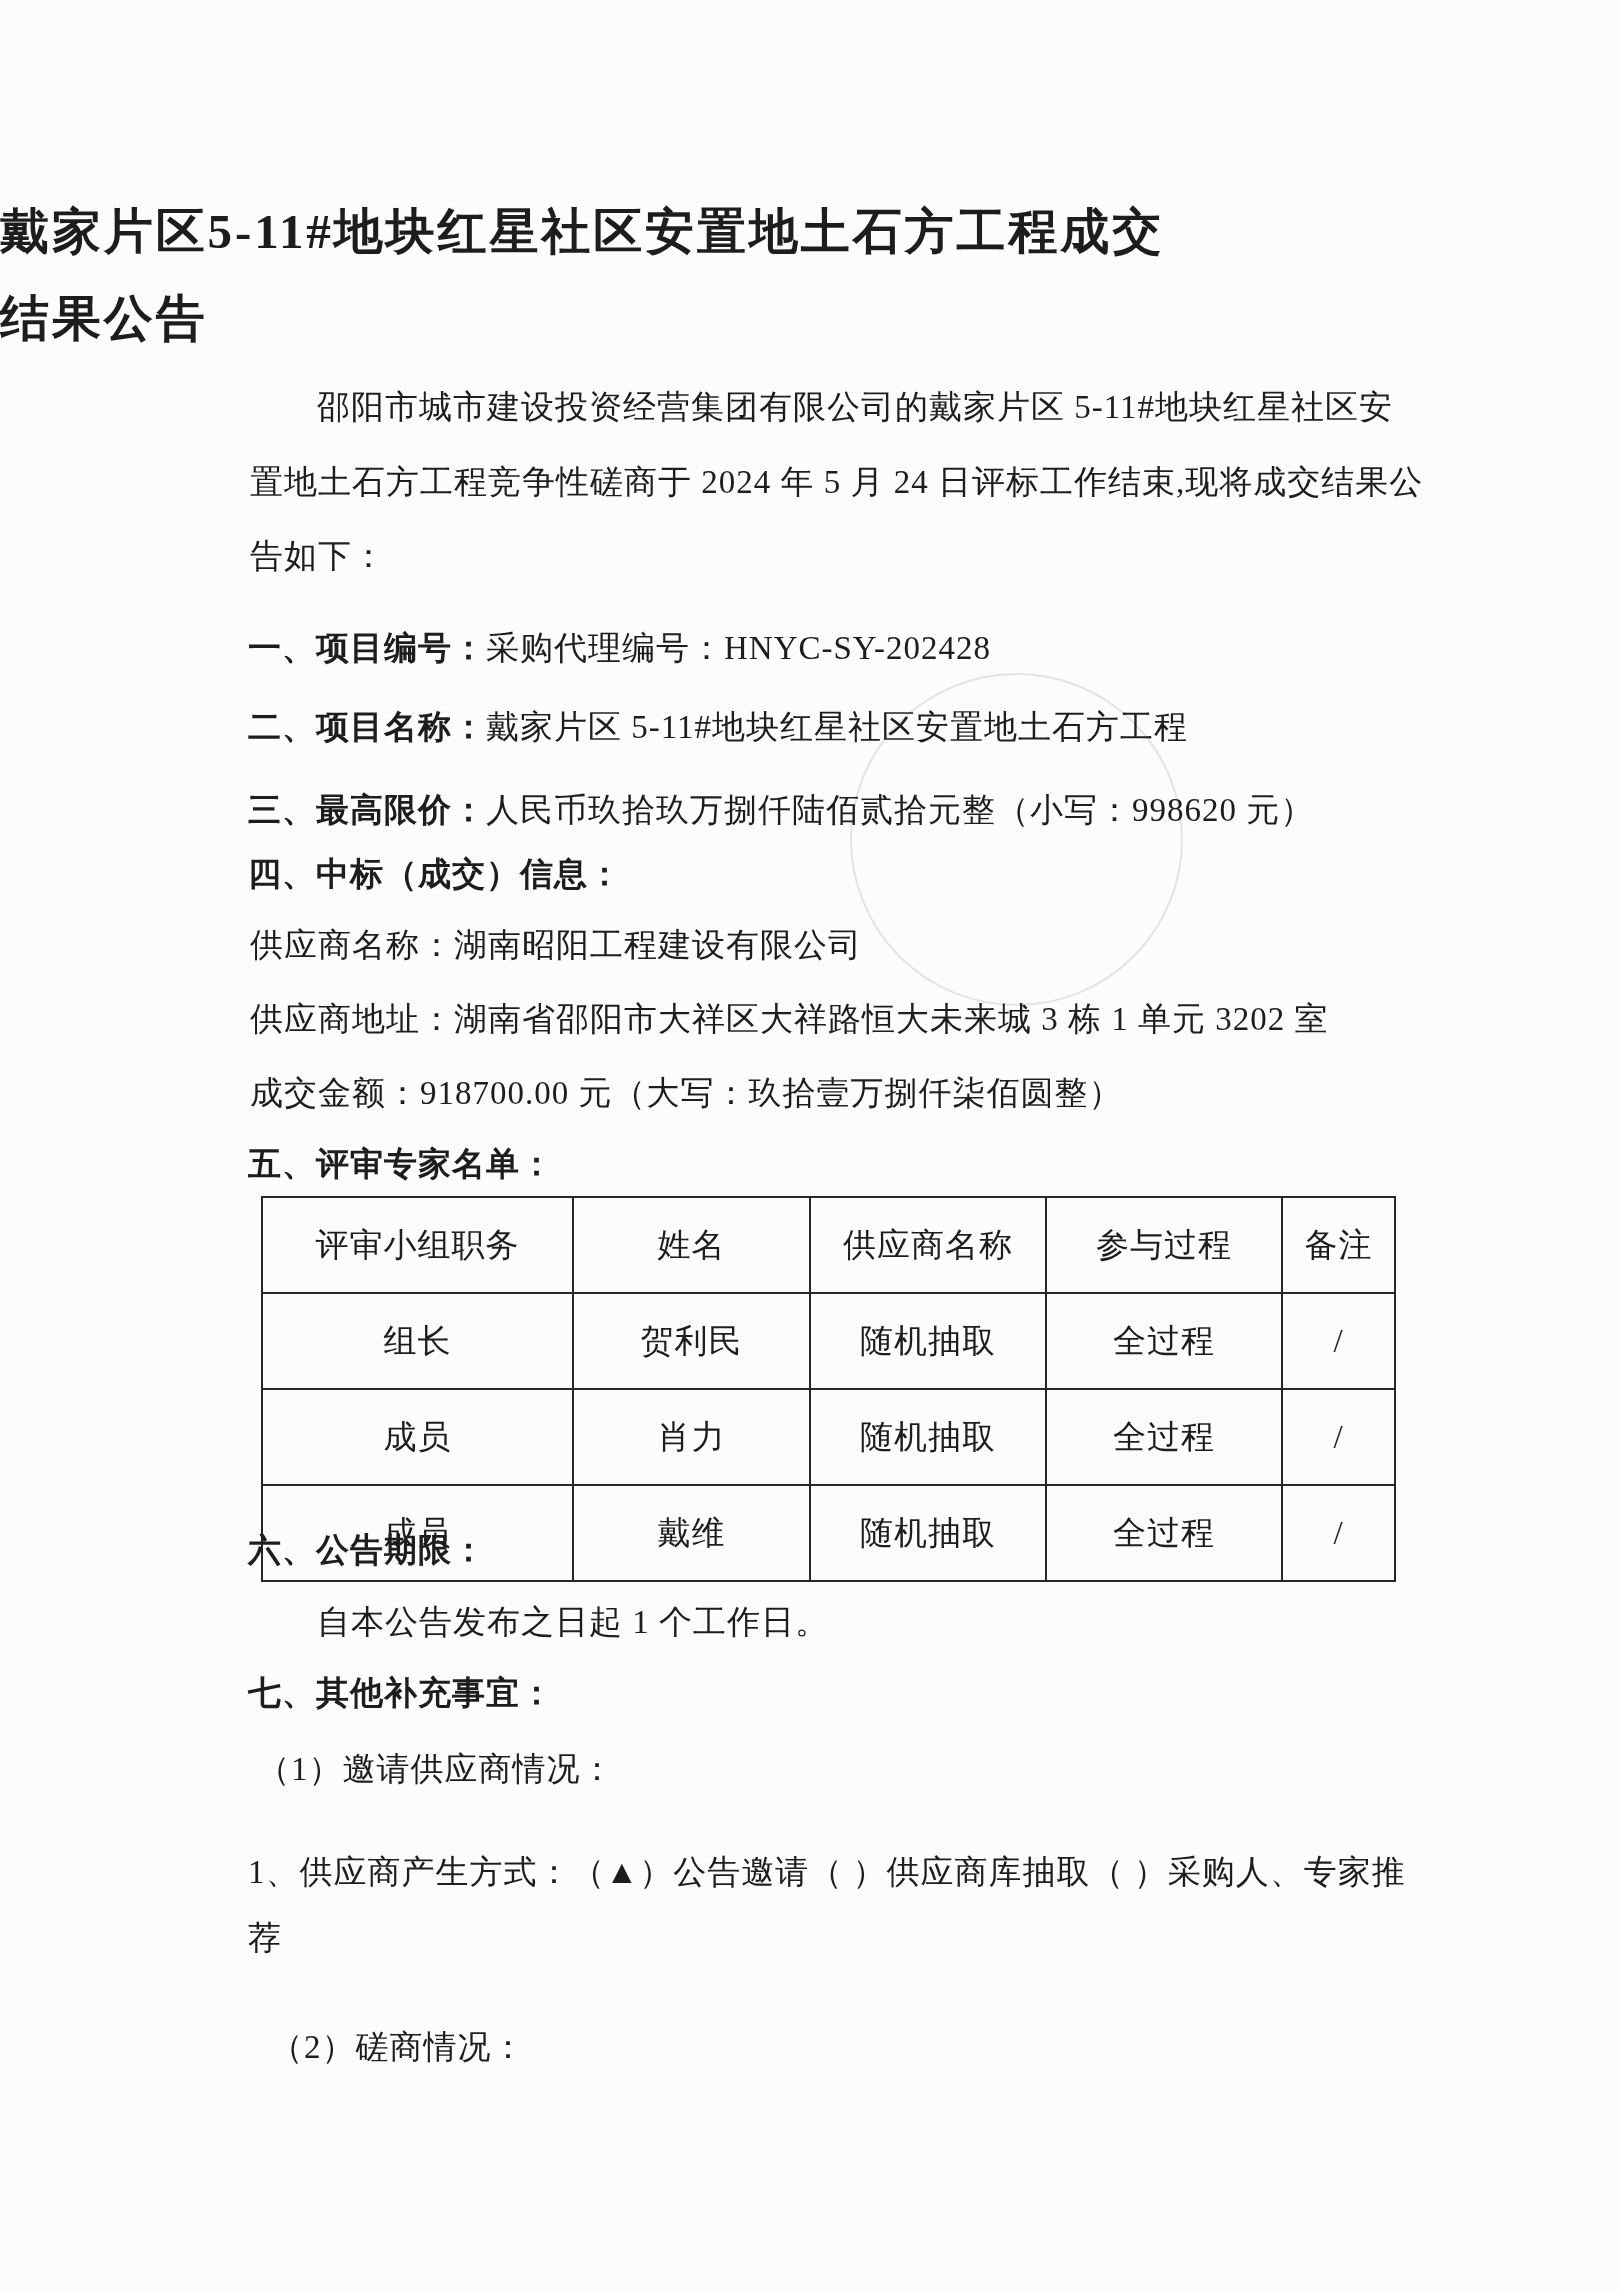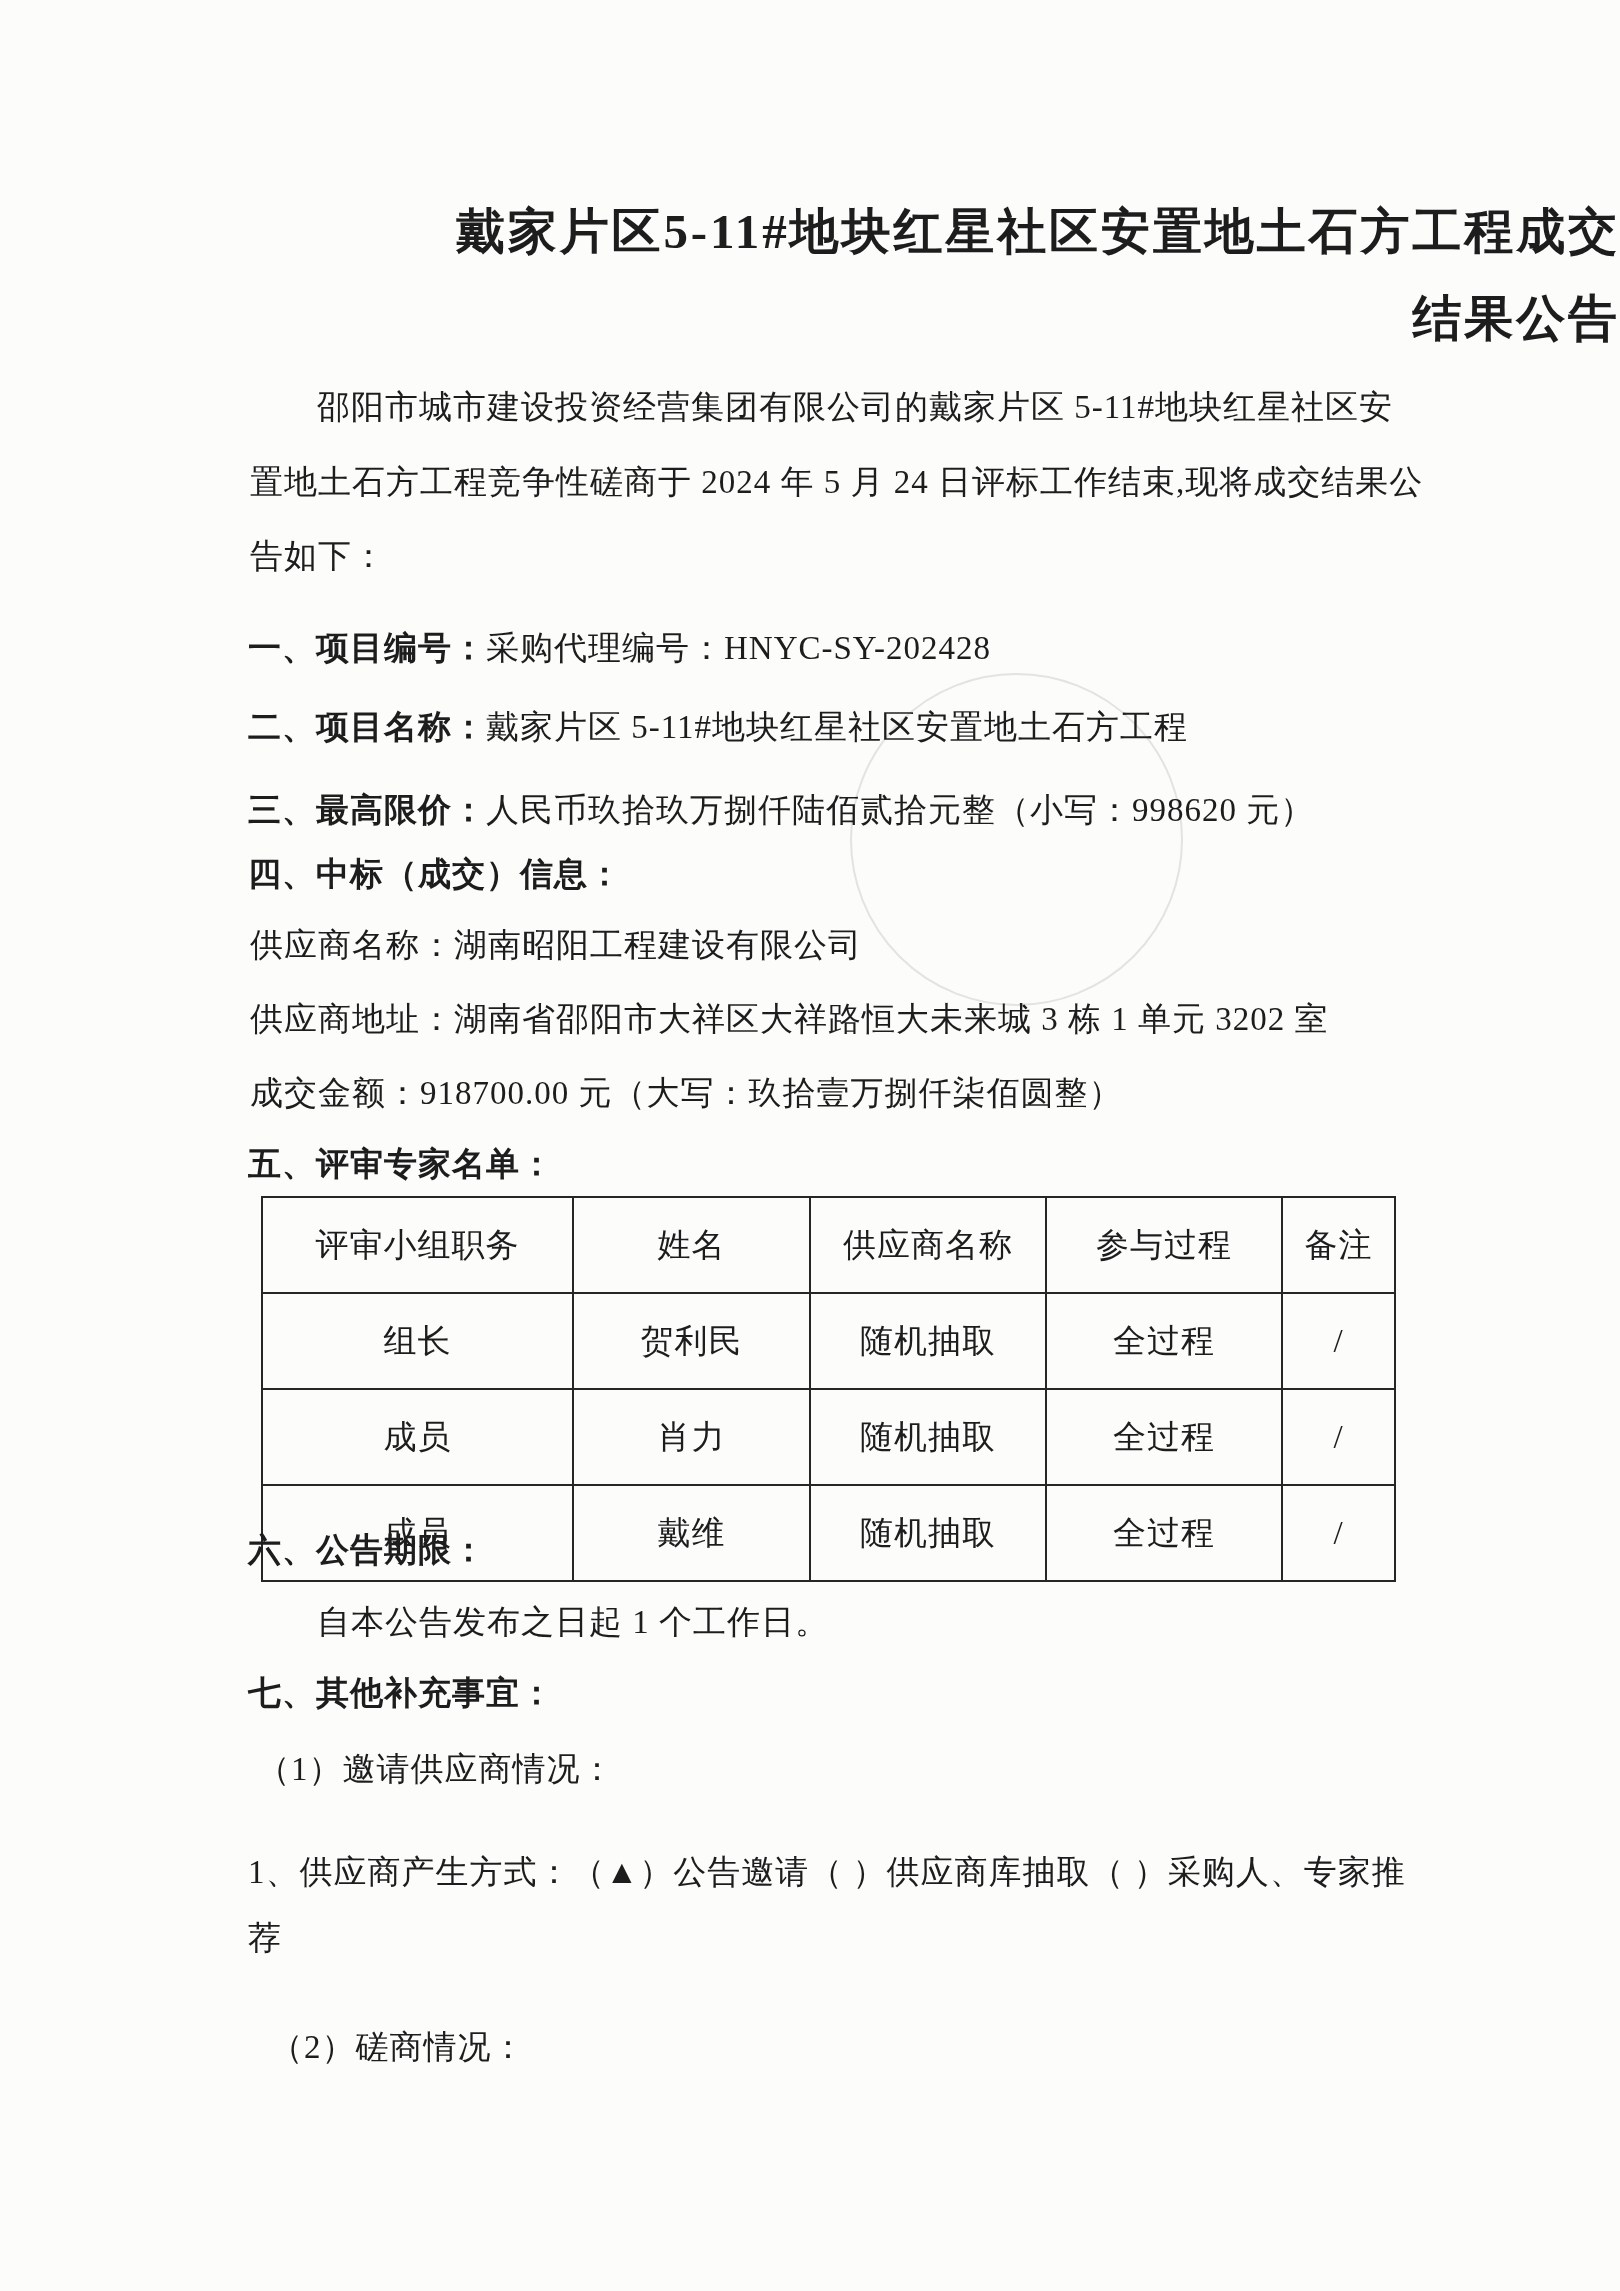--- a/index.html
+++ b/index.html
@@ -14,21 +14,21 @@
   .ln{
     position:absolute;
     white-space:nowrap;
     font-size:33px;
     line-height:1.25;
     letter-spacing:1px;
   }
   .bl{font-weight:700;}
   .title-line{
     position:absolute;left:0;width:1620px;
-    text-align:right;
+    text-align:left;
     font-size:49px;font-weight:700;
     letter-spacing:2.9px;white-space:nowrap;
   }
   .indent{padding-left:67px;}
   .watermark{
     position:absolute;
     left:850px;top:673px;width:329px;height:329px;
     border:2.9px solid rgba(130,130,130,0.20);
     border-radius:50%;
   }

